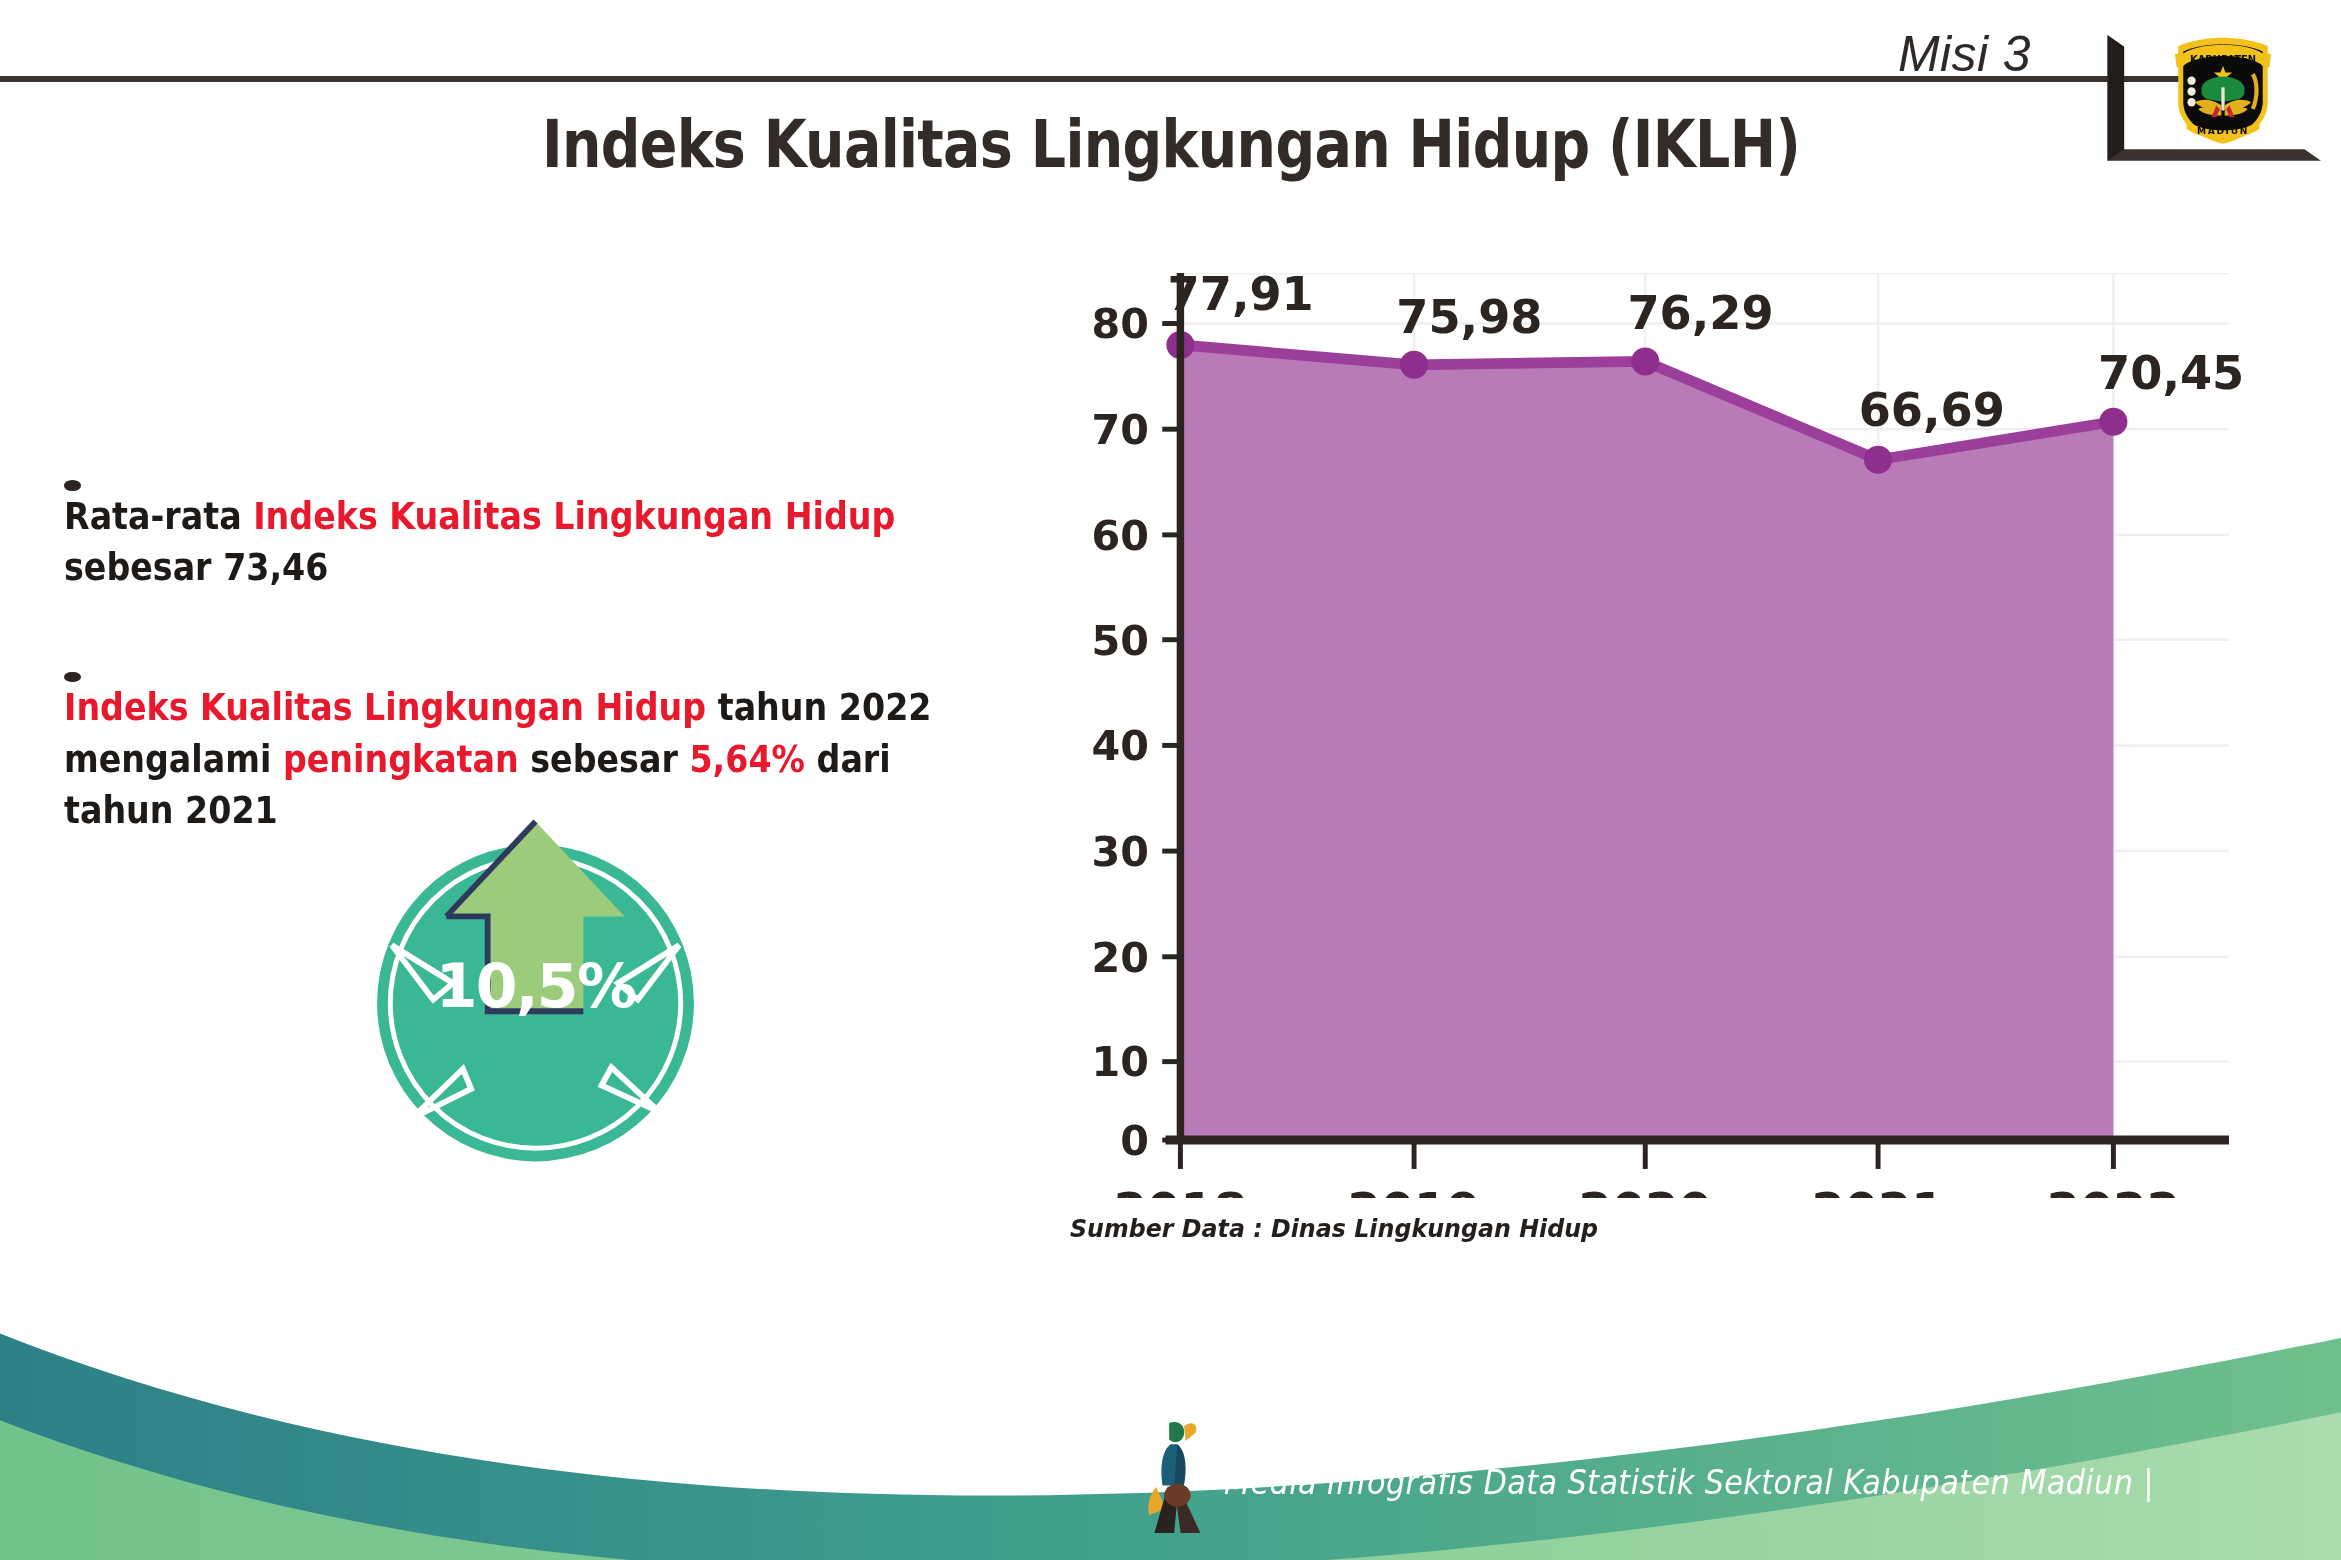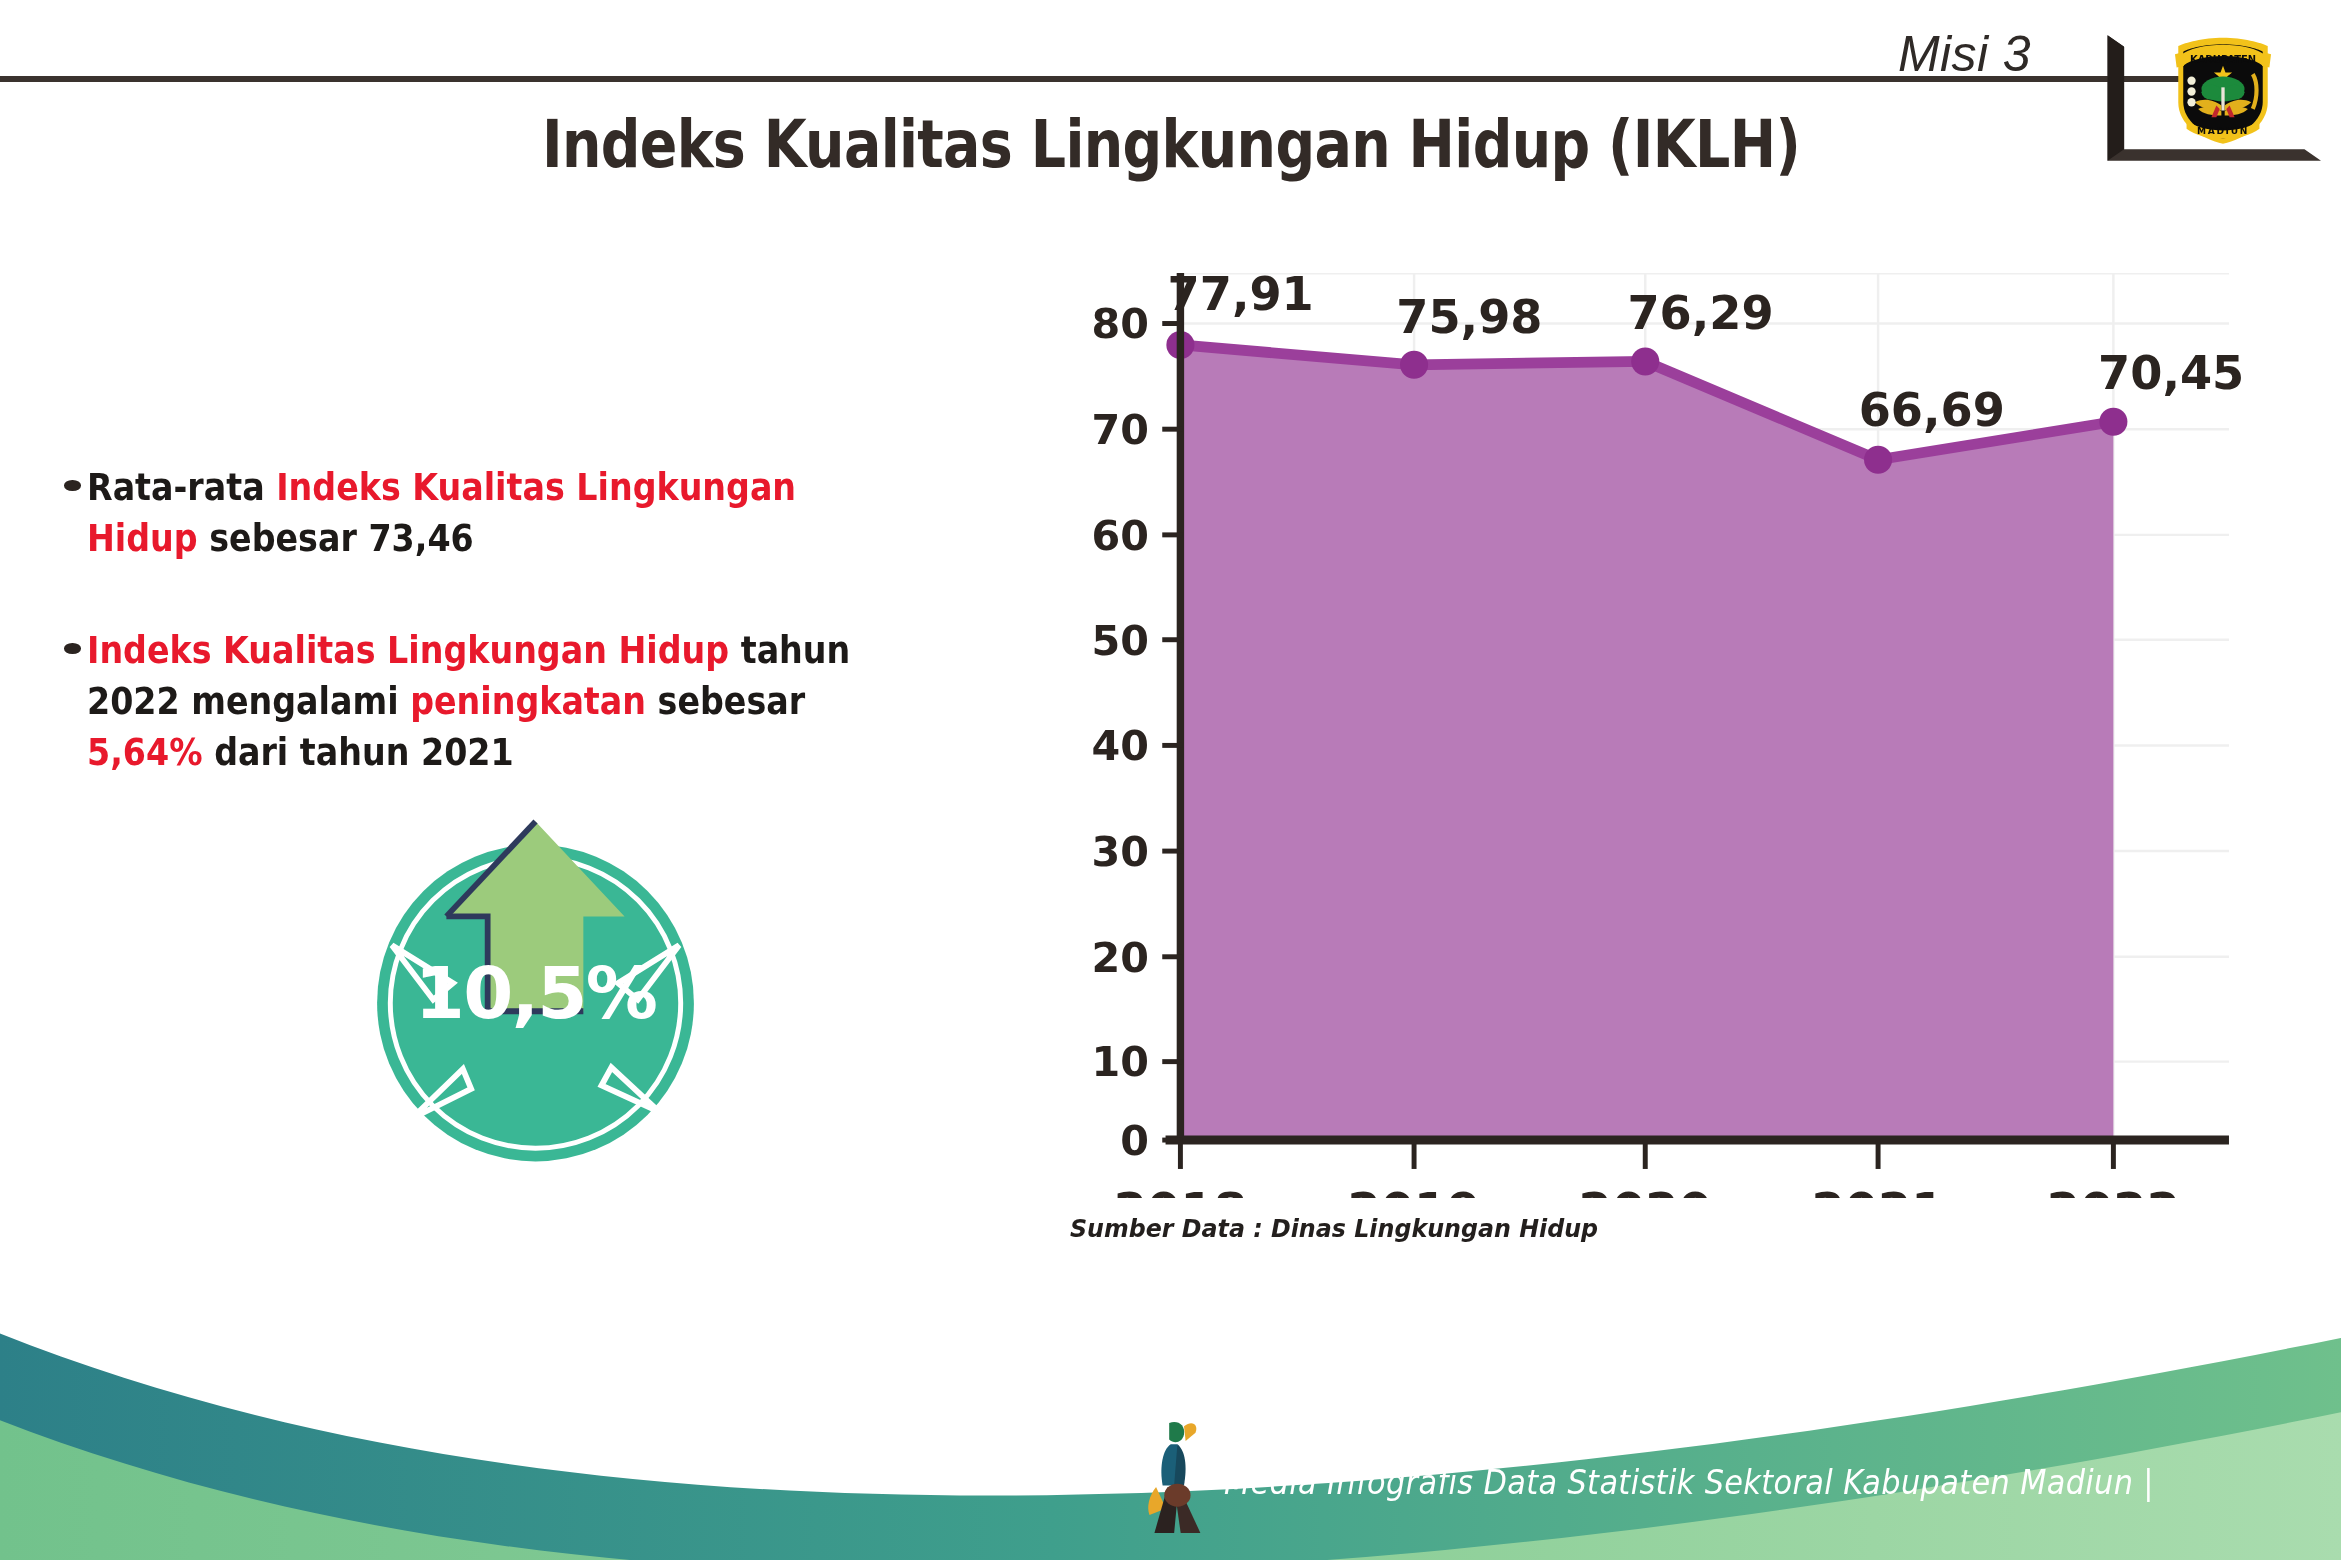--- a/index.html
+++ b/index.html
@@ -22,32 +22,32 @@
   .title{
     position:absolute;left:0;right:0;top:106px;text-align:center;
     font-family:"DejaVu Sans",sans-serif;
     font-weight:bold;font-size:66px;color:#332b27;
     letter-spacing:-0.8px;
     transform:scaleX(.84);
   }
 
   
   .bullets{position:absolute;left:64px;top:462px;width:892px;}
-  .bullet{display:flex;align-items:flex-start;margin-bottom:61px;}
+  .bullet{display:flex;align-items:flex-start;margin-bottom:61px;flex-direction:column;}
   .dot{flex:0 0 auto;width:16.5px;height:10.7px;border-radius:50%;background:#2b2420;margin:18px 6.6px 0 0;}
   .btext{font-family:"DejaVu Sans",sans-serif;font-weight:bold;font-size:37px;line-height:1.38;
          color:#1d1a18;transform:scaleX(.9);transform-origin:left top;width:974px;}
   .red{color:#e8192c;}
 
   
   .badge{position:absolute;left:329px;top:739px;width:413px;height:429px;}
   .badge-pct{
     position:absolute;left:0;right:0;top:951px;text-align:center;width:413px;
     margin-left:329px;
-    font-family:"DejaVu Sans",sans-serif;font-weight:bold;font-size:72px;color:#ffffff;
+    font-family:"DejaVu Sans",sans-serif;font-weight:bold;font-size:60px;color:#ffffff;
     letter-spacing:-1.7px;pointer-events:none;
   }
 
   
   .chart{position:absolute;left:974px;top:273px;width:1288px;height:925px;}
   .src{position:absolute;left:1070px;top:1214px;font-family:"DejaVu Sans",sans-serif;
        font-weight:bold;font-style:italic;font-size:25px;color:#231f1d;transform:scaleX(.95);
        transform-origin:left center;}
 
   

